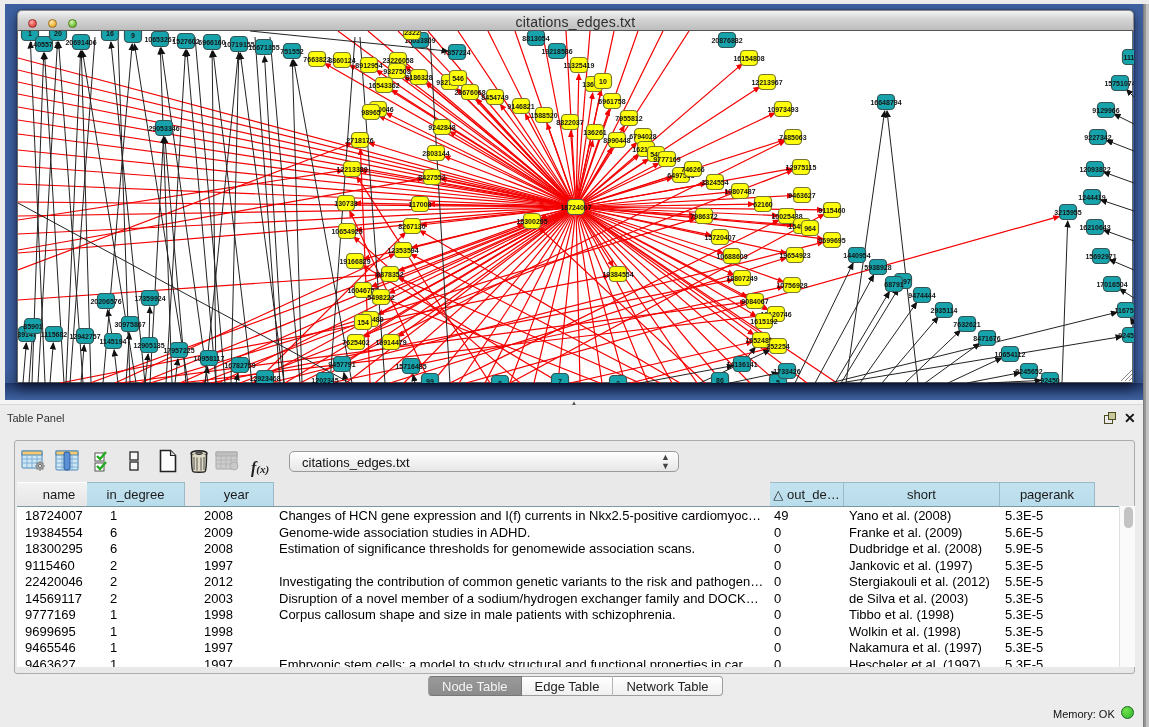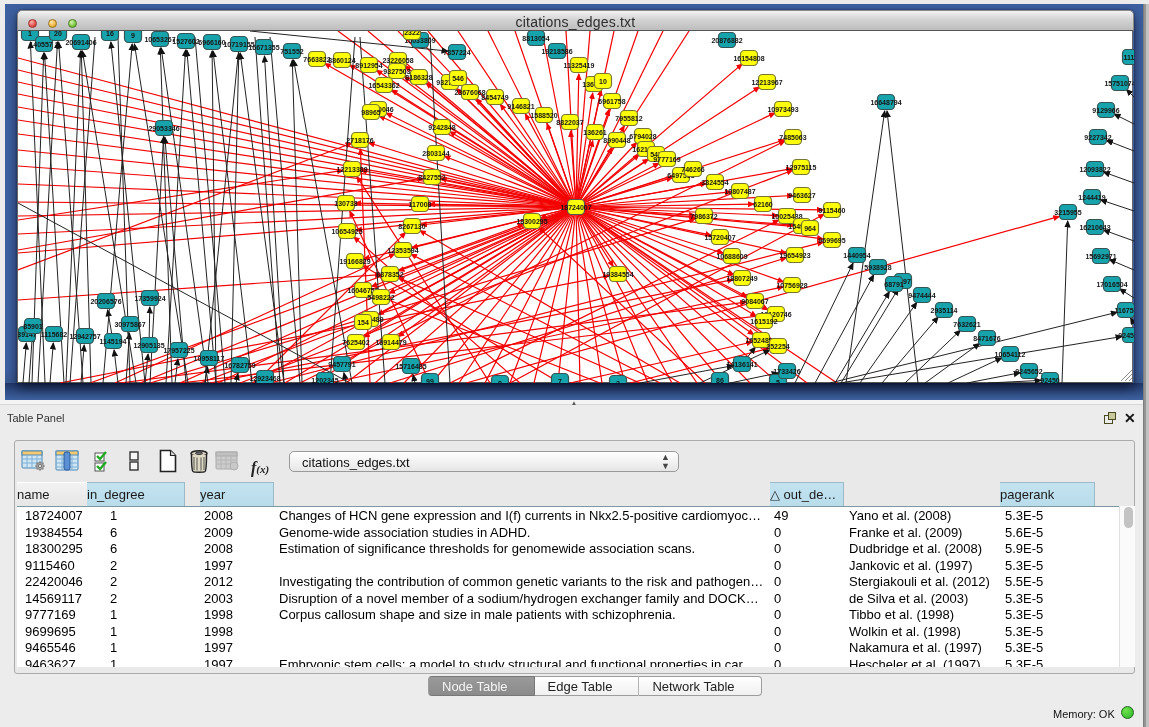--- a/index.html
+++ b/index.html
@@ -28,34 +28,34 @@
 #floatico {position:absolute;left:1104px;top:7px;width:12px;height:12px}
 #closeico {position:absolute;left:1124px;top:5px;font-size:14px;font-weight:bold;color:#111}
 #box {position:absolute;left:14px;top:35px;width:1121px;height:234px;background:#e9e9e9;
   border:1px solid #ababab;border-radius:3px;}
 #toolbar {position:absolute;left:4px;top:8px;height:24px;width:100%}
 .ti {position:absolute;top:0}
 #combo {position:absolute;left:270px;top:2px;width:390px;height:21px;background:linear-gradient(#fff,#e6e6e6);
   border:1px solid #9a9a9a;border-radius:5px;font-size:13px;color:#111;padding:3px 0 0 12px}
 #combo .arr {position:absolute;right:8px;top:1px;font-size:9px;color:#444;line-height:9px;text-align:center}
 #thead {position:absolute;left:2px;top:41px;width:1117px;height:24px;font-size:13px;color:#1a1a1a}
-#thead .h {position:absolute;top:0;height:39px;text-align:left;padding-top:4px;
+#thead .h {position:absolute;top:0;height:39px;text-align:center;padding-top:4px;
   background:linear-gradient(#c3e2ef,#b2d9e9);border-right:1px solid #9bb9c6;border-top:1px solid #9bb9c6}
 #thead .hg {background:linear-gradient(#f2f2f2,#dedede);border-right:1px solid #b5b5b5;border-top:1px solid #fff}
 #tbody {position:absolute;left:2px;top:65px;width:1117px;height:161px;background:#fff;overflow:hidden;
   border-top:1px solid #7e98a2}
 .tr {position:relative;height:16.5px;font-size:13px;color:#000;white-space:nowrap}
 .tr div {position:absolute;top:1px;overflow:hidden}
 .c1 {left:8px;width:80px} .c2 {left:93px;width:90px} .c3 {left:187px;width:80px}
 .c4 {left:262px;width:490px} .c5 {left:757px;width:70px} .c6 {left:832px;width:155px}
 .c7 {left:988px;width:95px}
 #vscroll {position:absolute;left:1104px;top:65px;width:16px;height:161px;background:#fafafa;border-left:1px solid #e0e0e0}
 #vthumb {position:absolute;left:4px;top:1px;width:9px;height:21px;background:#c3c3c3;border-radius:5px}
 #tabs {position:absolute;left:428px;top:676px;height:20px;font-size:13px;color:#222}
-.tab {float:left;height:20px;padding:2px 26px 0 13px;background:linear-gradient(#fff,#f0f0f0);
+.tab {float:left;height:20px;padding:2px 13px 0 13px;background:linear-gradient(#fff,#f0f0f0);
   border-top:1px solid #9d9d9d;border-bottom:1px solid #9d9d9d;}
 .tab.sel {background:linear-gradient(#9a9a9a,#8b8b8b);color:#f4f4f4;border:1px solid #777}
 .tab.first {border-radius:4px 0 0 4px;border-left:1px solid #9d9d9d}
 .tab.last {border-radius:0 4px 4px 0;border-right:1px solid #9d9d9d}
 .tsep {float:left;width:1px;height:20px;background:#b5b5b5}
 #mem {position:absolute;left:1053px;top:708px;font-size:11px;color:#111}
 #memdot {position:absolute;left:1121px;top:706px;width:13px;height:13px;border-radius:50%;
   background:radial-gradient(circle at 35% 30%,#71e24b,#2db52d);border:1.5px solid #1c661c}
 </style></head>
 <body>
@@ -675,20 +675,21 @@
 <circle cx="19" cy="17" r="4" fill="#c8c8c8" stroke="#b0b0b0"></circle>
 </svg>
 <div class="ti" style="left:232px;top:10px;font-family:'Liberation Serif',serif;font-style:italic;font-weight:bold;font-size:16px;color:#222">f<span style="font-size:11px">(x)</span></div>
       <div id="combo">citations_edges.txt<div class="arr">▲<br>▼</div></div>
     </div>
     <div id="thead">
       <div class="h hg" style="left:0px;width:85px">name</div>
       <div class="h" style="left:70px;width:98px">in_degree</div>
       <div class="h" style="left:183px;width:74px">year</div>
       <div class="h" style="left:753px;width:74px">△ out_de…</div>
+      <div class="h" style="left:827px;width:156px">short</div>
       <div class="h" style="left:983px;width:95px">pagerank</div>
     </div>
     <div id="tbody">
 <div class="tr">
           <div class="c1">18724007</div>
           <div class="c2">1</div>
           <div class="c3">2008</div>
           <div class="c4">Changes of HCN gene expression and I(f) currents in Nkx2.5-positive cardiomyoc…</div>
           <div class="c5">49</div>
           <div class="c6">Yano et al. (2008)</div>

